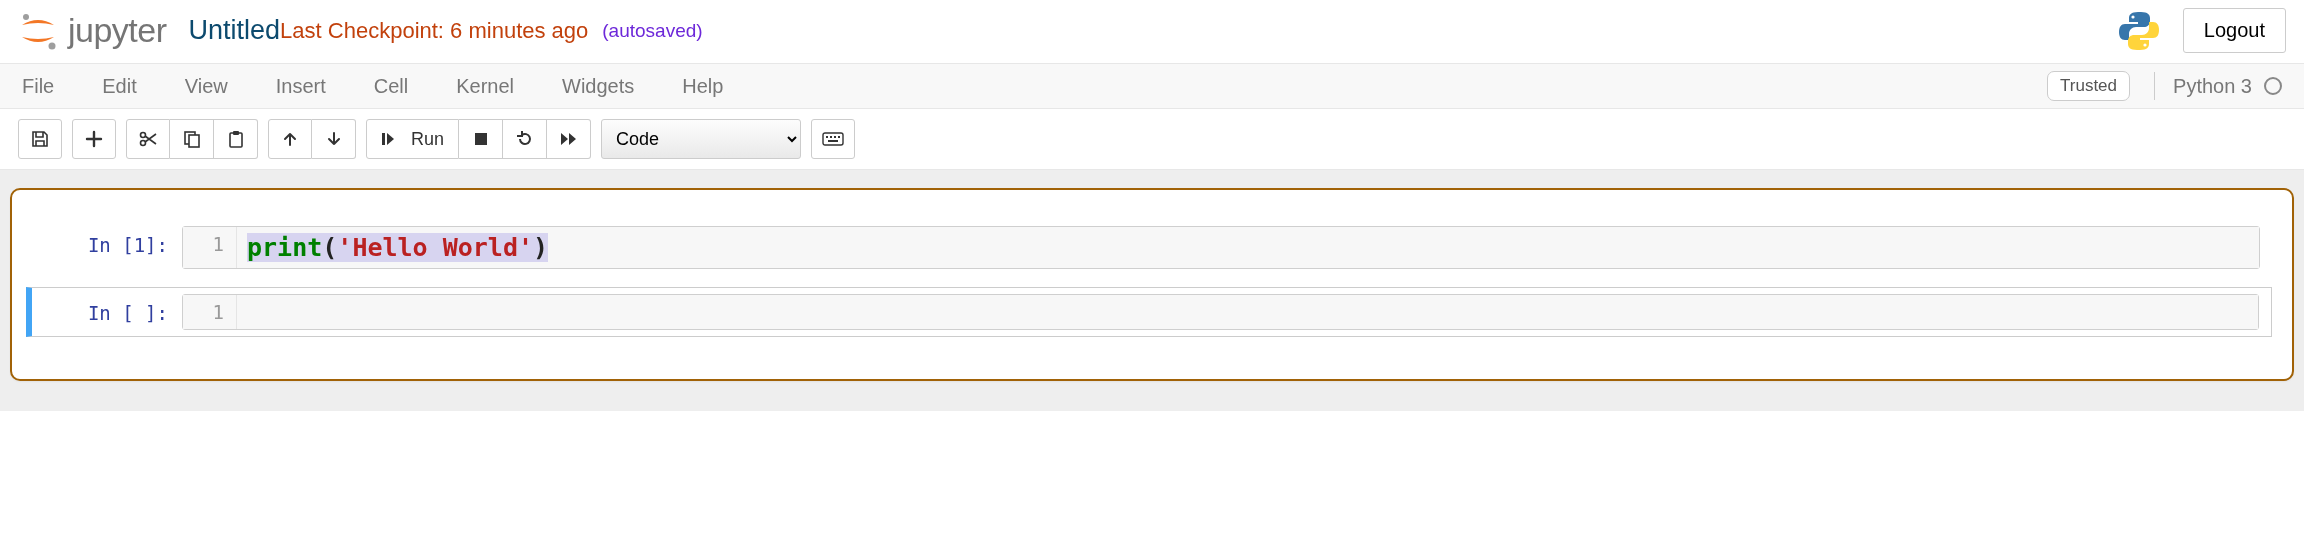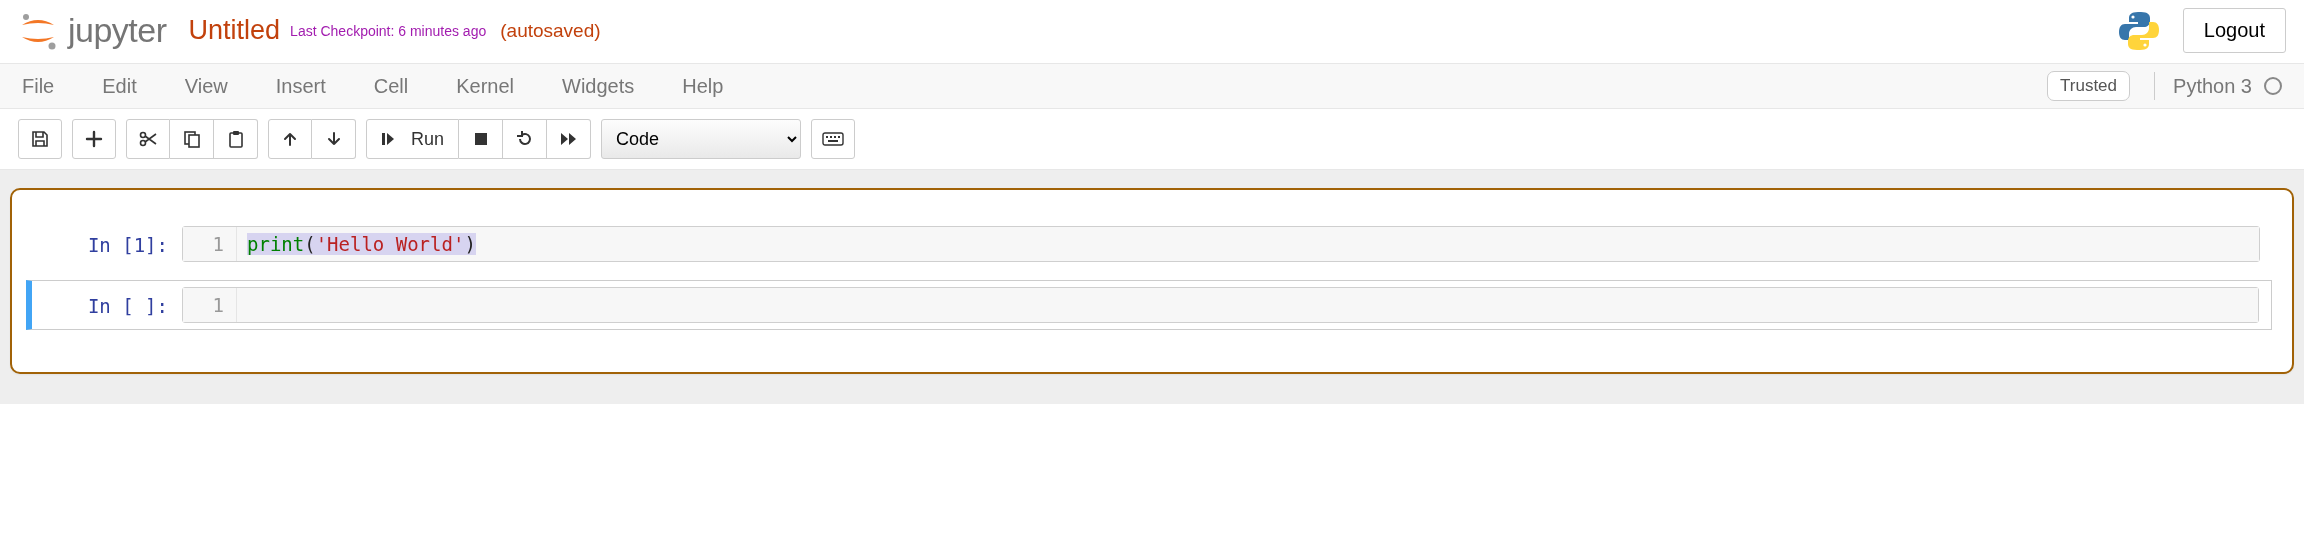--- a/index.html
+++ b/index.html
@@ -1,23 +1,23 @@
 <!DOCTYPE html>
 <html><head>
 <meta charset="utf-8">
 <style>
   html,body{margin:0;padding:0;font-family:"Helvetica Neue",Helvetica,Arial,sans-serif;background:#fff;color:#000;font-size:19.5px;}
   * {box-sizing:border-box;}
   
   #header{display:flex;align-items:center;padding:8px 18px 10px 18px;}
   #logo{display:flex;align-items:center;gap:10px;cursor:pointer;justify-content:flex-end;}
   #logo-text{font-size:34px;color:#757575;letter-spacing:-.5px;}
-  #nb-name{font-size:27px;color:#c2410c;margin-left:22px;}
-  #checkpoint{font-size:14px;color:#a21caf;margin-left:10px;}
-  #autosave{font-size:19px;color:#c2410c;margin-left:14px;}
+  #nb-name{font-size:27px;color:#0c4a6e;margin-left:22px;}
+  #checkpoint{font-size:22px;color:#c2410c;}
+  #autosave{font-size:19px;color:#6d28d9;margin-left:14px;}
   #header-spacer{flex:1;}
   #logout{border:1px solid #ccc;border-radius:3px;padding:10px 20px;font-size:20px;background:#fff;cursor:pointer;}
   #py-logo{margin-right:22px;}
   
   #menubar{display:flex;align-items:center;border-top:1px solid #e7e7e7;border-bottom:1px solid #e7e7e7;background:#f8f8f8;height:46px;padding:0 22px;}
   .menu-item{color:#777;font-size:20px;margin-right:48px;cursor:pointer;}
   #menubar-spacer{flex:1;}
   #trusted{border:1px solid #ccc;background:#fff;border-radius:7px;font-size:17px;color:#555;padding:4px 12px;cursor:default;}
   #kernel-sep{width:1px;height:28px;background:#ccc;margin:0 18px 0 24px;}
   #kernel-name{color:#777;font-size:20px;margin-right:12px;}
@@ -33,21 +33,21 @@
   #cell-type{height:40px;width:200px;border:1px solid #ccc;border-radius:3px;font-size:18px;padding:0 10px;background:linear-gradient(#fdfdfd,#e9e9e9);cursor:pointer;}
   
   #nb-bg{background:#eee;padding:18px 10px 30px 10px;}
   #notebook{background:#fff;border:2px solid #a16207;border-radius:10px;box-shadow:0 1px 2px rgba(0,0,0,.05);padding:30px 20px 30px 20px;max-width:100%;}
   .cell{display:flex;padding:6px 0;margin-bottom:12px;}
   .cell.selected{border-left:6px solid #42A5F5;border-top:1px solid #ccc;border-right:1px solid #ccc;border-bottom:1px solid #ccc;padding:6px 0 6px 0;margin-left:-6px;}
   .prompt{width:150px;text-align:right;padding:8px 14px 0 0;font-family:Menlo,Consolas,monospace;color:#303F9F;font-size:19px;flex-shrink:0;white-space:pre;}
   .cell-body{flex:1;padding-right:12px;}
   .input-area{display:flex;border:1px solid #cfcfcf;border-radius:3px;background:#f7f7f7;}
   .gutter{width:54px;text-align:right;padding:6px 12px 6px 0;font-family:Menlo,Consolas,monospace;color:#999;background:#f7f7f7;border-right:1px solid #e5e5e5;font-size:19px;}
-  .code{flex:1;padding:6px 10px;background:#f7f7f7;font-family:Menlo,Consolas,monospace;font-size:19px;white-space:pre;}
+  .code{flex:1;padding:6px 10px;background:#f7f7f7;font-family:Menlo,Consolas,monospace;font-size:25px;white-space:pre;font-weight:bold;}
   .code .builtin{color:#008000;}
   .code .paren{color:#222;}
   .code .string{color:#BA2121;}
   .code .sel{background:#d7d4f0;}
   .out-row{display:flex;margin-top:10px;}
   .output{font-family:Menlo,Consolas,monospace;font-size:19px;padding:0 10px;}
   svg{display:block;}
 </style>
 </head>
 <body>

